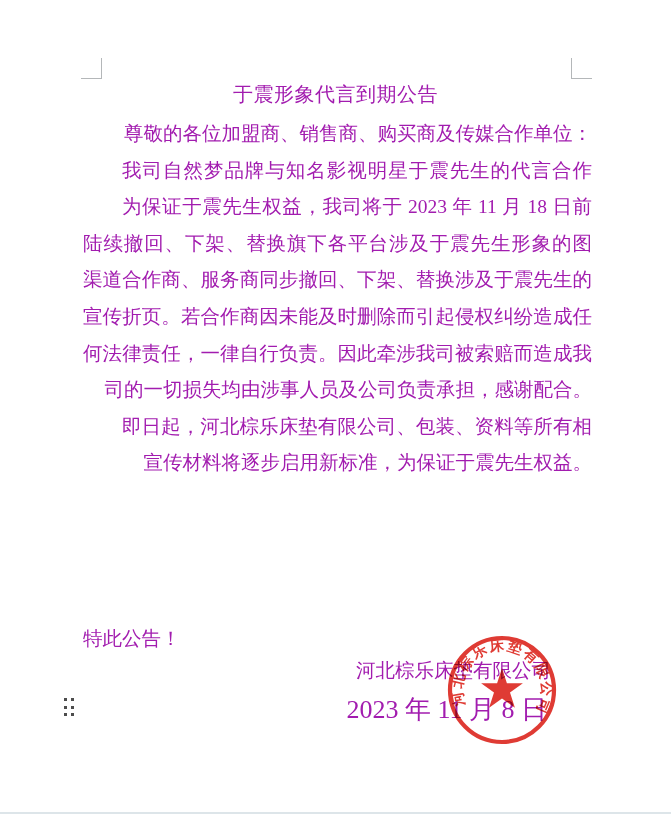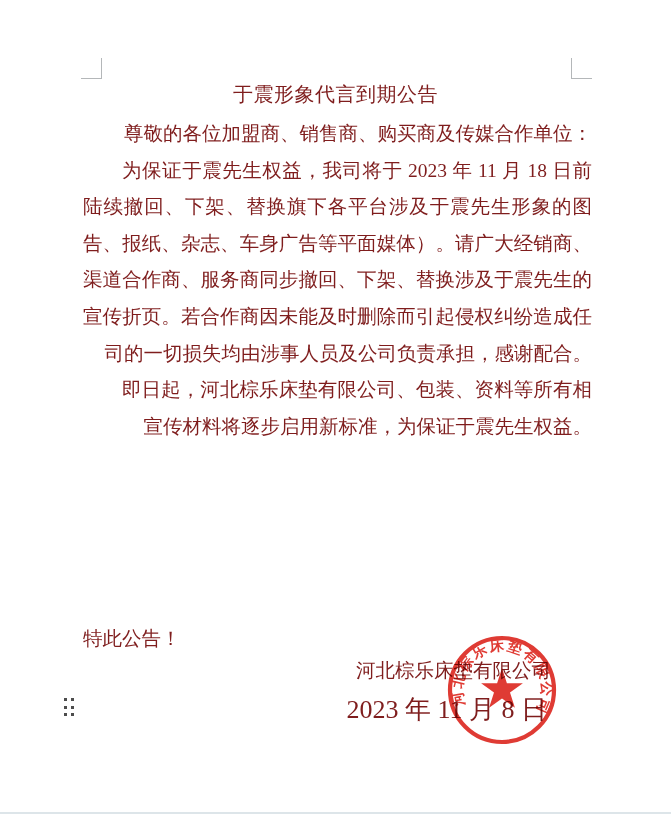--- a/index.html
+++ b/index.html
@@ -2,21 +2,21 @@
 <html><head>
 <meta charset="utf-8">
 <style>
   html,body{margin:0;padding:0;background:#fff;}
   .page{
     position:relative;
     width:671px;height:818px;
     background:#ffffff;
     overflow:hidden;
     font-family:"Liberation Serif","DejaVu Serif",serif;
-    color:#7f1d1d;
+    color:#a21caf;
   }
   
   .mark{position:absolute;background:#b4b7b9;}
   .mark.v{width:1px;height:21px;}
   .mark.h{width:21px;height:1px;}
 
   .title{
     position:absolute;left:0;right:0;top:83px;
     text-align:center;
     font-size:20px;line-height:22px;
@@ -80,25 +80,26 @@
 
   <div class="mark v" style="left:101px;top:58px;"></div>
   <div class="mark h" style="left:81px;top:78px;"></div>
   <div class="mark v" style="left:571px;top:58px;"></div>
   <div class="mark h" style="left:571px;top:78px;"></div>
 
   <div class="title">于震形象代言到期公告</div>
 
   <div class="body-lines" id="body-lines">
       <div class="bline">尊敬的各位加盟商、销售商、购买商及传媒合作单位：</div>
+      <div class="bline indent fill">我司自然梦品牌与知名影视明星于震先生的代言合作</div>
       <div class="bline indent fill">为保证于震先生权益，我司将于 2023 年 11 月 18 日前</div>
       <div class="bline fill">陆续撤回、下架、替换旗下各平台涉及于震先生形象的图片、</div>
-      <div class="bline fill">告、报纸、杂志、车身广告等平面媒体）。请广大经销商、</div>
       <div class="bline fill">渠道合作商、服务商同步撤回、下架、替换涉及于震先生的</div>
       <div class="bline fill">宣传折页。若合作商因未能及时删除而引起侵权纠纷造成任</div>
+      <div class="bline fill">何法律责任，一律自行负责。因此牵涉我司被索赔而造成我</div>
       <div class="bline">司的一切损失均由涉事人员及公司负责承担，感谢配合。</div>
       <div class="bline indent fill">即日起，河北棕乐床垫有限公司、包装、资料等所有相关</div>
       <div class="bline">宣传材料将逐步启用新标准，为保证于震先生权益。</div>
     </div>
 
   <div class="closing">特此公告！</div>
 
   <div class="sig-company">河北棕乐床垫有限公司</div>
   <div class="sig-date">2023 年 11 月 8 日</div>
 

